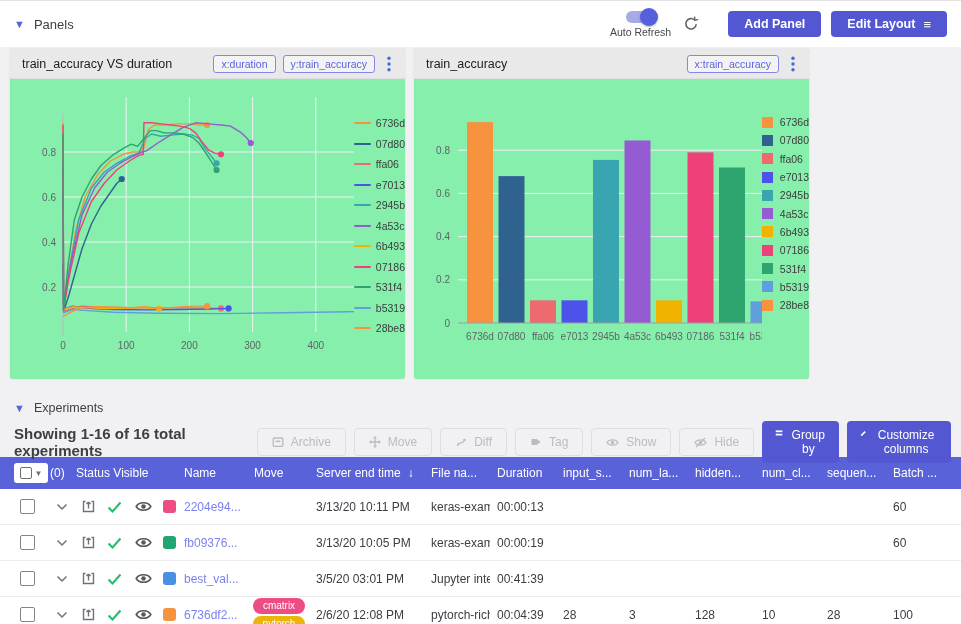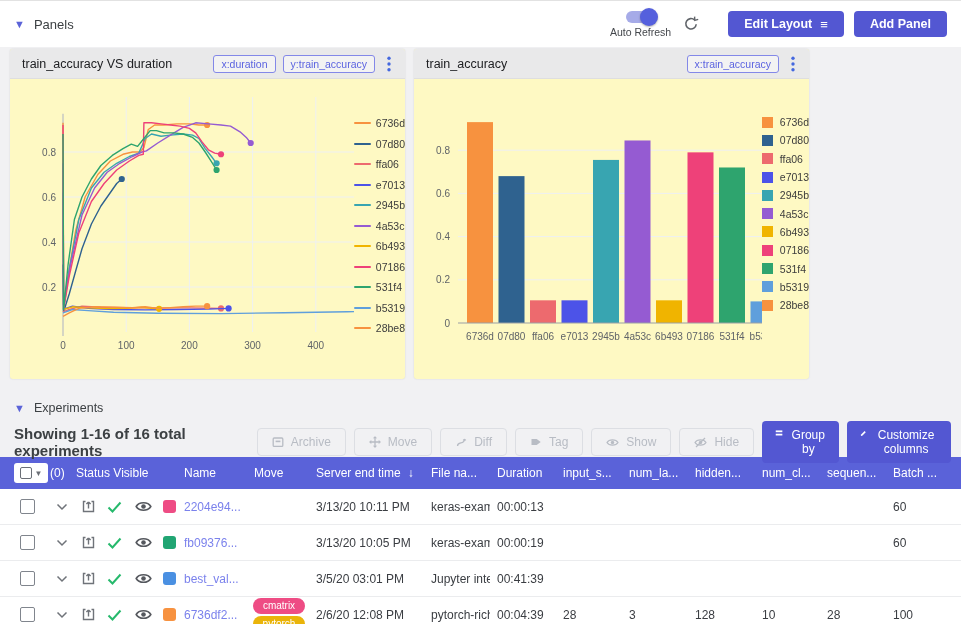--- a/index.html
+++ b/index.html
@@ -16,21 +16,21 @@
   .switch { position:relative; width:30px; height:14px; margin-bottom:2px; cursor:pointer; }
   .switch .track { position:absolute; left:0; top:1px; width:26px; height:12px; border-radius:7px; background:#a6abe8; }
   .switch .thumb { position:absolute; right:-2px; top:-2px; width:18px; height:18px; border-radius:50%; background:#5560dd; box-shadow:0 1px 2px rgba(0,0,0,.3); }
   .switch-label { font-size:10.5px; color:#44474c; }
   .refresh { margin-right:18px; cursor:pointer; display:flex; }
   .btn-primary { display:flex; align-items:center; gap:8px; margin-left:10px; background:#5357d2; color:#fff; border:none; border-radius:4px; padding:6px 16px; font-size:12.5px; font-weight:600; font-family:inherit; cursor:pointer; }
   .menu-glyph { font-size:13px; line-height:1; }
 
   
   .panels-band { height:346px; background:#f1f1f3; padding:2px 0 0 10px; display:flex; gap:9px; }
-  .card { width:395px; height:330px; background:#fef9c3; border-radius:3px; box-shadow:0 0 2px rgba(0,0,0,.12); overflow:hidden; }
+  .card { width:395px; height:330px; background:#86efac; border-radius:3px; box-shadow:0 0 2px rgba(0,0,0,.12); overflow:hidden; }
   .card-header { height:30px; background:#e9e9ea; border-bottom:1px solid #dedee0; display:flex; align-items:center; padding:0 6px 0 12px; }
   .card-title { font-size:12.5px; color:#202124; }
   .spacer { flex:1; }
   .badge { font-size:10.5px; color:#5b63e0; border:1px solid #8388e8; border-radius:3px; padding:2px 7px; margin-left:7px; background:rgba(255,255,255,.45); white-space:nowrap; }
   .kebab { margin:0 8px 0 12px; cursor:pointer; display:flex; }
   .card-body { display:flex; height:300px; }
 
   .legend { padding-top:34px; }
   .legend-item { display:flex; align-items:center; cursor:pointer; }
   .line-legend .legend-item { height:20.5px; }
@@ -93,25 +93,25 @@
         </div>
         <div class="switch-label">Auto Refresh</div>
       </div>
       <div class="refresh icon-btn">
         <svg width="18" height="18" viewBox="0 0 18 18">
           <path d="M14.2 9.2 A5.2 5.2 0 1 1 12.6 5" stroke="#5f6368" stroke-width="1.6" fill="none"></path>
           <path d="M12.6 1.6 L12.8 5.3 L16.2 4.3" fill="none" stroke="#5f6368" stroke-width="1.4"></path>
         </svg>
       </div>
       <button class="btn-primary">
+        <span>Add Panel</span>
+      </button>
+      <button class="btn-primary">
         <span>Edit Layout</span>
         <span class="menu-glyph">≡</span>
-      </button>
-      <button class="btn-primary">
-        <span>Add Panel</span>
       </button>
     </div>
   </div>
 
   <div class="panels-band">
 
     <div class="card">
       <div class="card-header">
         <span class="card-title">train_accuracy VS duration</span>
         <span class="spacer"></span>

